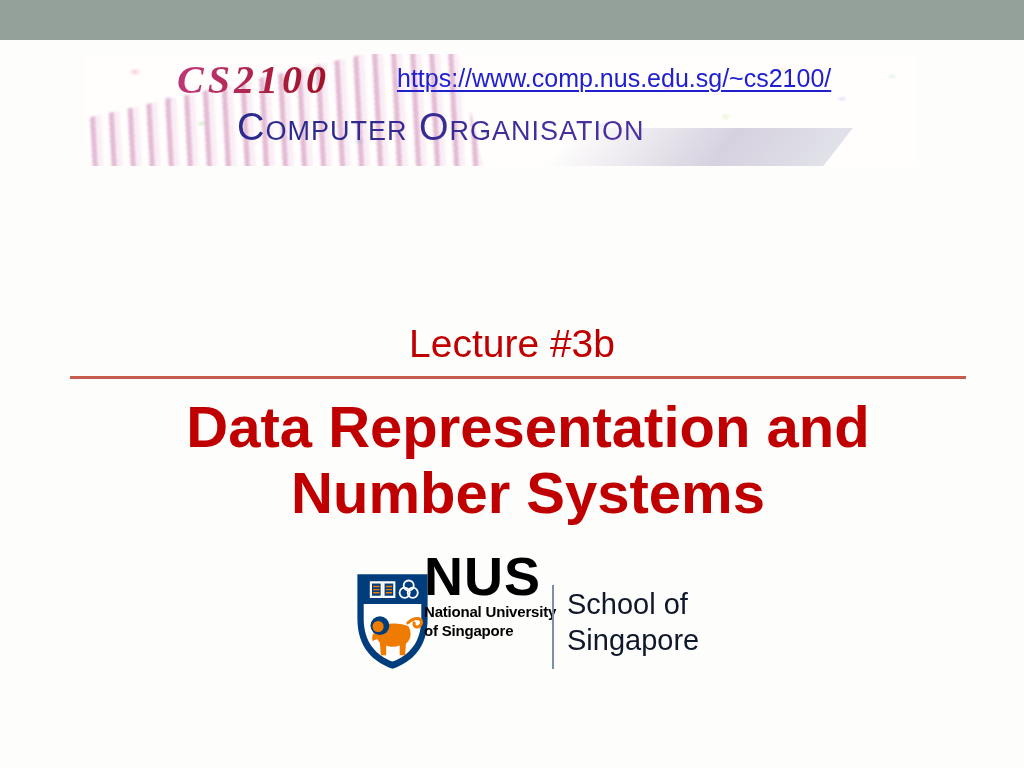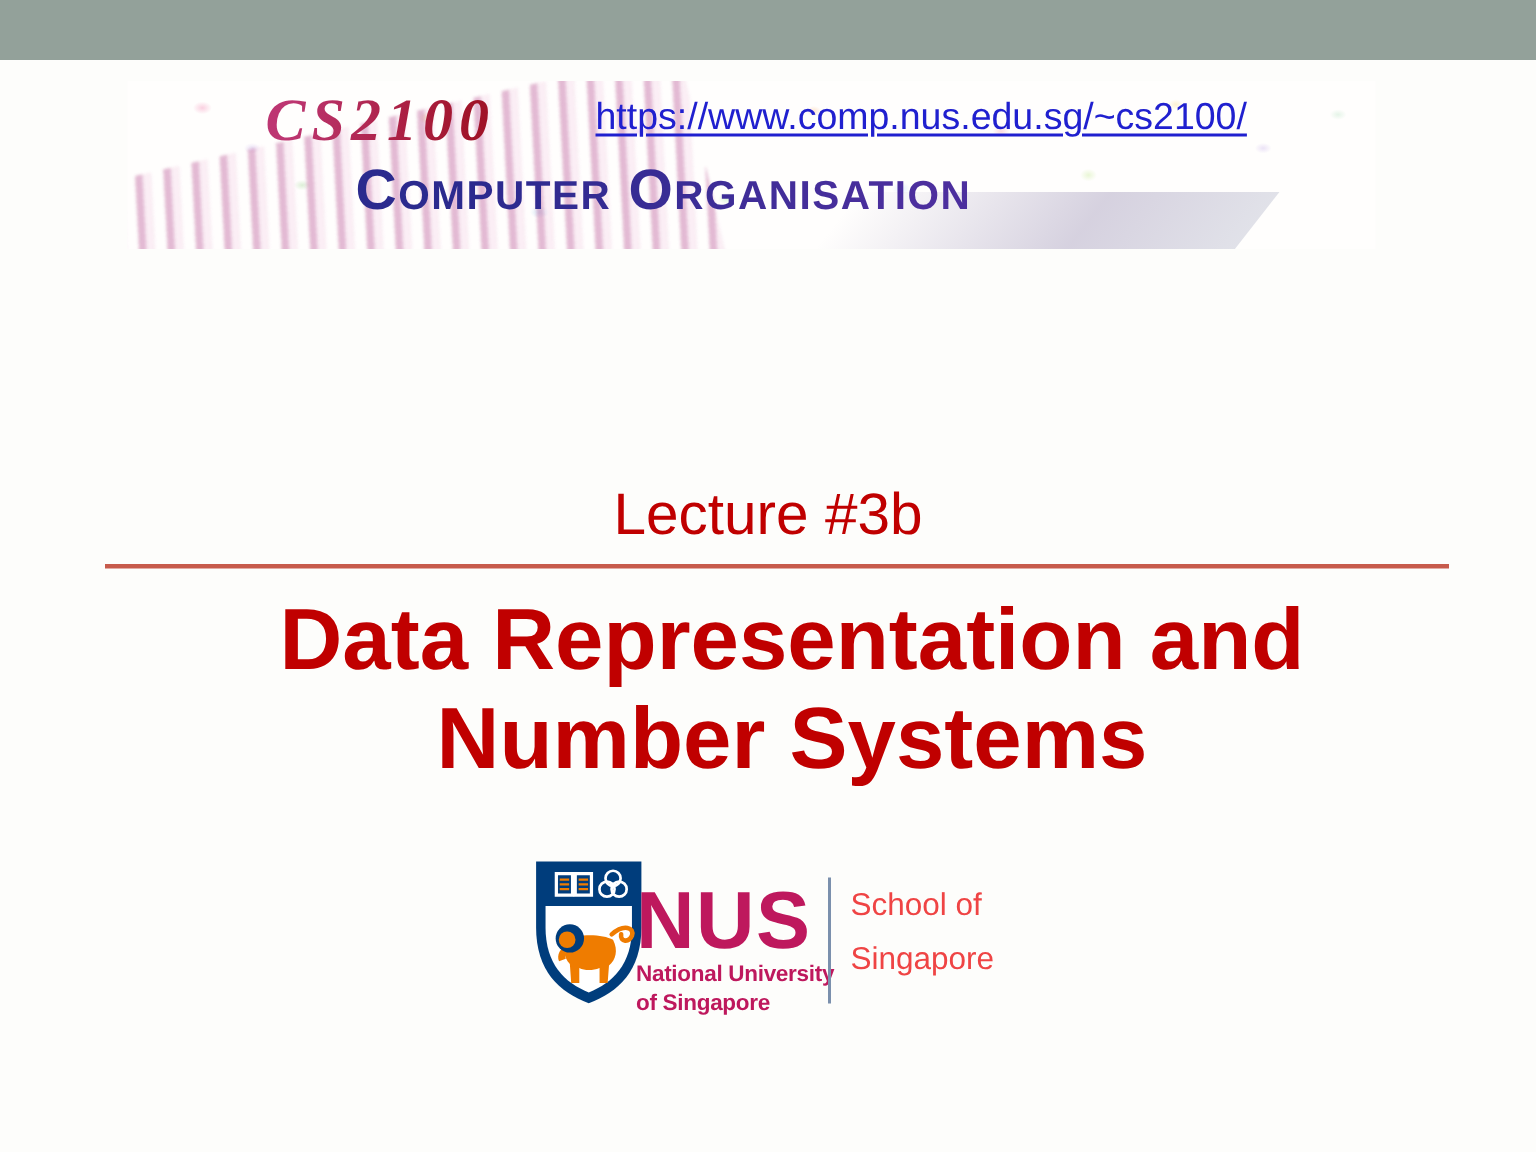--- a/index.html
+++ b/index.html
@@ -75,21 +75,21 @@
   @supports ((-webkit-background-clip: text)) {
     .course-code {
       background: linear-gradient(95deg, #bd3672 10%, #a01328 90%);
       -webkit-background-clip: text; background-clip: text;
       color: transparent;
     }
   }
   .course-title {
     position: absolute; left: 152px; top: 52px;
     font-variant: small-caps;
-    font-weight: 700;
+    font-weight: 400;
     font-size: 38px;
     letter-spacing: 1px;
     color: #332f99;
     text-shadow: 2px 2px 2px rgba(120,110,160,.35);
   }
   @supports ((-webkit-background-clip: text)) {
     .course-title {
       background: linear-gradient(95deg, #2b2a8e 20%, #4c2f9e 90%);
       -webkit-background-clip: text; background-clip: text;
       color: transparent;
@@ -132,40 +132,40 @@
     padding-left: 32px; box-sizing: border-box;
     text-align: center;
     font-size: 58px;
     line-height: 66px;
     font-weight: 600;
     color: #c00000;
   }
 
   
   .nus-shield { position: absolute; left: 352px; top: 571px; width: 81px; height: 102px; }
-  .nus-wordmark { position: absolute; left: 424px; top: 588px; color: #be185d; }
+  .nus-wordmark { position: absolute; left: 424px; top: 550px; color: #000000; }
   .nus-acronym {
     font-size: 54px; line-height: 52px;
     font-weight: 700; letter-spacing: 1px;
   }
   .nus-sub {
     font-size: 15px; line-height: 18px;
     font-weight: 700; letter-spacing: -0.2px;
     margin-top: 1px;
   }
   .logo-divider {
     position: absolute; left: 552px; top: 585px;
     width: 2px; height: 84px;
     background: #7b90ad;
   }
   .school-name {
     position: absolute; left: 567px; top: 586px;
-    font-size: 21px; line-height: 36px;
+    font-size: 29px; line-height: 36px;
     font-weight: 500;
-    color: #ef4444;
+    color: #0f172a;
   }
 </style>
 </head>
 <body>
 
 <div class="slide">
 
   <div class="top-bar"></div>
 
   <div class="banner">

